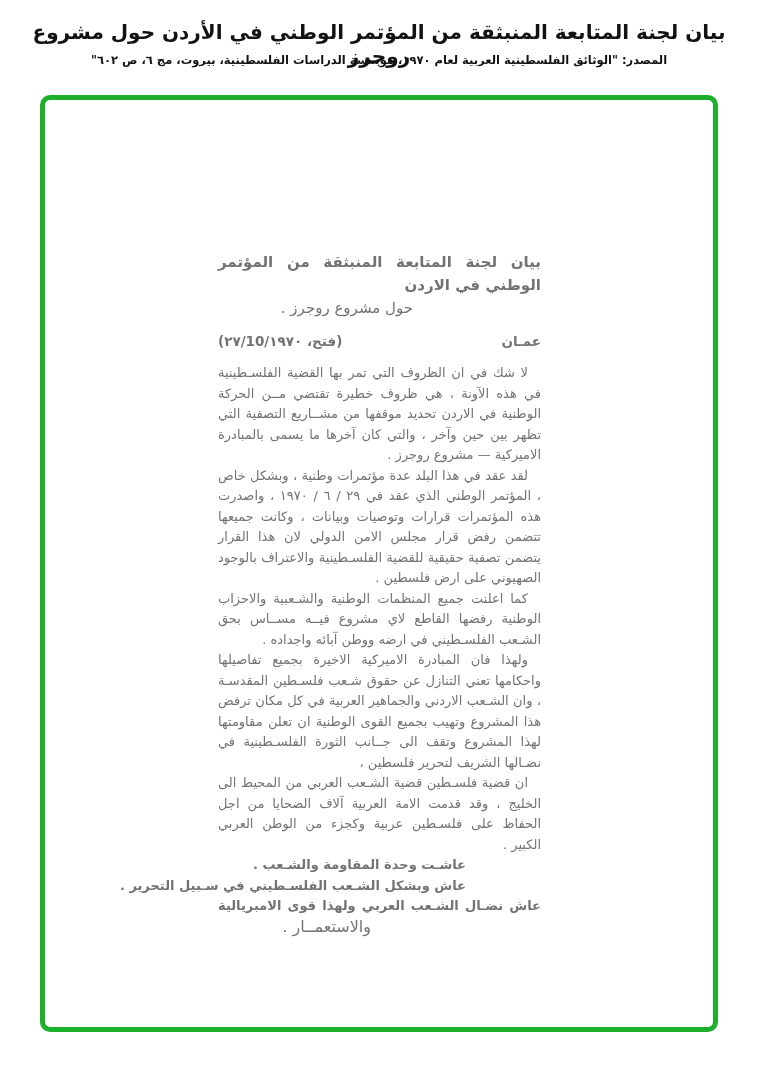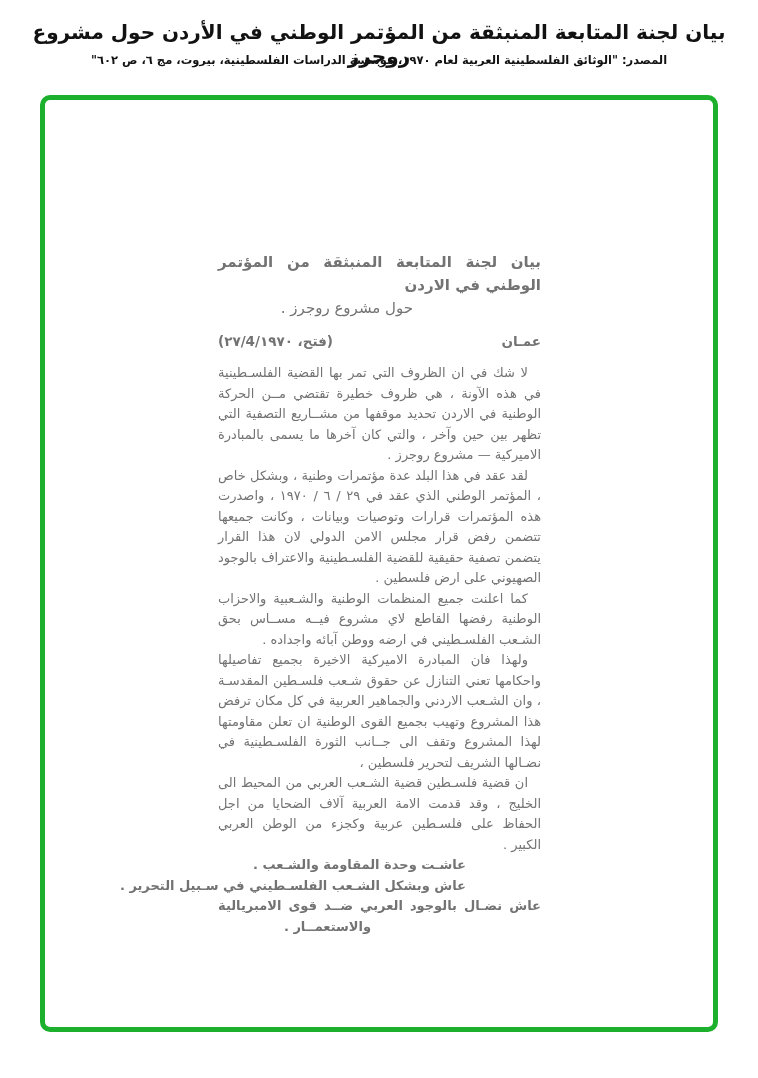--- a/index.html
+++ b/index.html
@@ -93,22 +93,22 @@
   }
   .stretch-line {
     font-size: 13px;
     font-weight: 700;
     line-height: 20.5px;
     text-align: justify;
     text-align-last: justify;
     margin: 0;
   }
   .tail-line {
-    font-size: 13px;
-    font-weight: 700;
+    font-size: 16px;
+    font-weight: 400;
     line-height: 20.5px;
     padding-right: 170px;
     margin: 0;
   }
 </style>
 </head>
 <body>
 
 <div class="header-title">بيان لجنة المتابعة المنبثقة من المؤتمر الوطني في الأردن حول مشروع روجرز</div>
 
@@ -117,28 +117,28 @@
 <div class="doc-frame"></div>
 
 <div class="doc-page">
 
   <div class="doc-title">بيان لجنة المتابعة المنبثقة من المؤتمر الوطني في الاردن</div>
 
   <div class="doc-title-line2">حول مشروع روجرز .</div>
 
   <div class="dateline">
     <span>عمـان</span>
-    <span>(فتح، ٢٧/4/١٩٧٠)</span>
+    <span>(فتح، ٢٧/10/١٩٧٠)</span>
   </div>
 
   <div class="body-text">
     <p class="para">لا شك في ان الظروف التي تمر بها القضية الفلسـطينية في هذه الآونة ، هي ظروف خطيرة تقتضي مــن الحركة الوطنية في الاردن تحديد موقفها من مشــاريع التصفية التي تظهر بين حين وآخر ، والتي كان آخرها ما يسمى بالمبادرة الاميركية — مشروع روجرز .</p>
     <p class="para">لقد عقد في هذا البلد عدة مؤتمرات وطنية ، وبشكل خاص ، المؤتمر الوطني الذي عقد في ٢٩ / ٦ / ١٩٧٠ ، واصدرت هذه المؤتمرات قرارات وتوصيات وبيانات ، وكانت جميعها تتضمن رفض قرار مجلس الامن الدولي لان هذا القرار يتضمن تصفية حقيقية للقضية الفلسـطينية والاعتراف بالوجود الصهيوني على ارض فلسطين .</p>
     <p class="para">كما اعلنت جميع المنظمات الوطنية والشـعبية والاحزاب الوطنية رفضها القاطع لاي مشروع فيــه مســاس بحق الشـعب الفلسـطيني في ارضه ووطن آبائه واجداده .</p>
     <p class="para">ولهذا فان المبادرة الاميركية الاخيرة بجميع تفاصيلها واحكامها تعني التنازل عن حقوق شـعب فلسـطين المقدسـة ، وان الشـعب الاردني والجماهير العربية في كل مكان ترفض هذا المشروع وتهيب بجميع القوى الوطنية ان تعلن مقاومتها لهذا المشروع وتقف الى جــانب الثورة الفلسـطينية في نضـالها الشريف لتحرير فلسطين ،</p>
     <p class="para">ان قضية فلسـطين قضية الشـعب العربي من المحيط الى الخليج ، وقد قدمت الامة العربية آلاف الضحايا من اجل الحفاظ على فلسـطين عربية وكجزء من الوطن العربي الكبير .</p>
     <p class="slogan">عاشـت وحدة المقاومة والشـعب .</p>
     <p class="slogan">عاش وبشكل الشـعب الفلسـطيني في سـبيل التحرير .</p>
-    <p class="stretch-line">عاش نضـال بالوجود العربي ضــد قوى الامبريالية</p>
+    <p class="stretch-line">عاش نضـال الشـعب العربي ولهذا قوى الامبريالية</p>
     <p class="tail-line">والاستعمــار .</p>
   </div>
 
 </div>
 
 </body></html>

